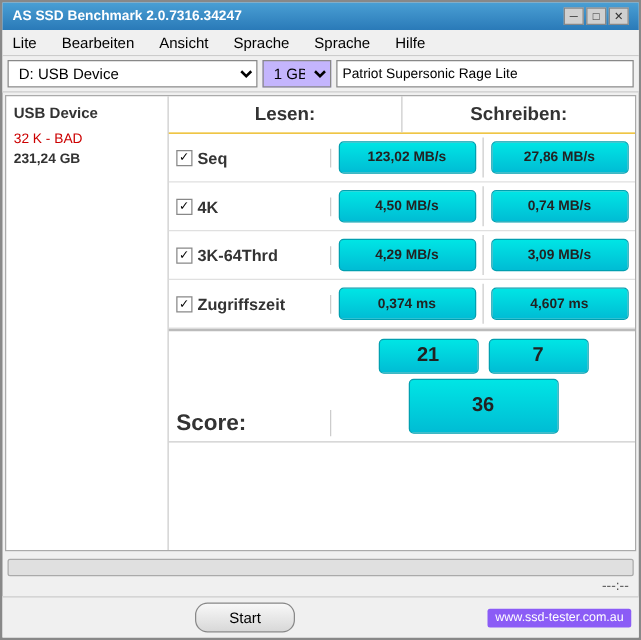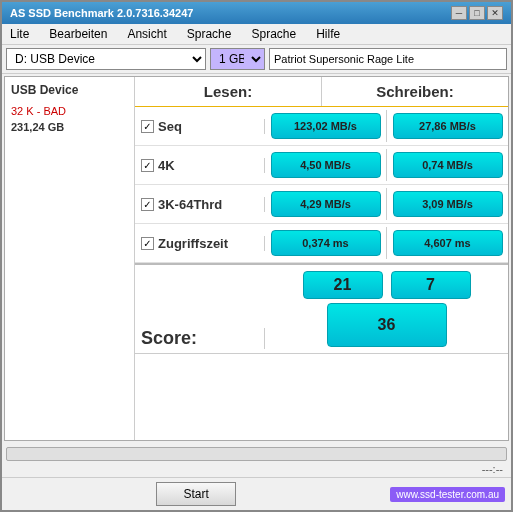--- a/index.html
+++ b/index.html
@@ -300,21 +300,21 @@
       border-top: 1px solid #ccc;
       gap: 6px;
       background: #f0f0f0;
       flex-shrink: 0;
     }
     .start-btn {
       width: 80px;
       height: 24px;
       background: linear-gradient(to bottom, #f8f8f8, #d8d8d8);
       border: 1px solid #888;
-      border-radius: 0;
+      border-radius: 10px;
       cursor: pointer;
       font-size: 12px;
     }
     .watermark {
       margin-left: auto;
       font-size: 10px;
       color: white;
       background: #8b5cf6;
       padding: 2px 6px;
       border-radius: 2px;

